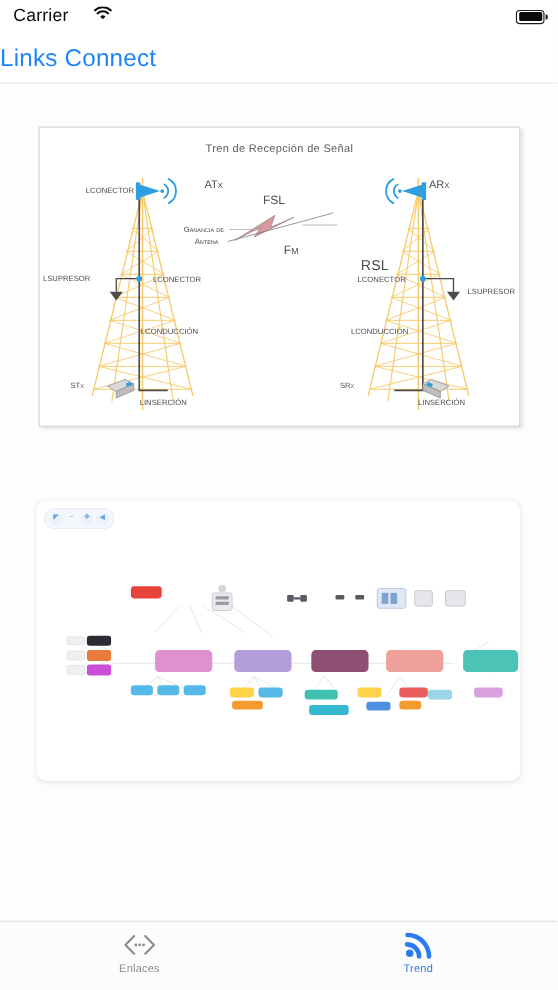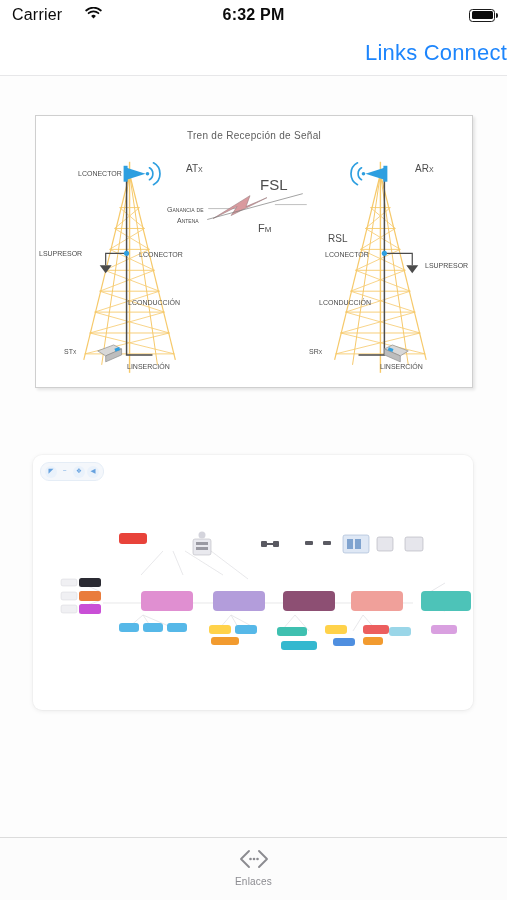--- a/index.html
+++ b/index.html
@@ -29,21 +29,21 @@
   }
   .battery i { display: block; width: 100%; height: 100%; background: #0b0b0b; border-radius: 1.5px; }
   .battery:after {
     content: ""; position: absolute; right: -3.5px; top: 3.5px;
     width: 2px; height: 5px; background: #1a1a1a; border-radius: 0 2px 2px 0;
   }
 
   
   .navbar {
     position: absolute; top: 30px; left: 0; width: 507px; height: 46px;
-    display: flex; align-items: center; justify-content: flex-end;
+    display: flex; align-items: center; justify-content: flex-start;
     background: #ffffff; border-bottom: 1px solid #e7e7e9;
   }
   .nav-title { font-size: 22px; color: #1d85fc; letter-spacing: .2px; }
 
   
   .content {
     position: absolute; top: 77px; left: 0; width: 507px; height: 760px;
     background: #fdfdfd;
   }
 
@@ -103,21 +103,20 @@
     <div class="sb-left">
       <span class="sb-carrier">Carrier</span>
       <span>
         <svg width="17" height="13" viewBox="0 0 17 13">
           <path d="M8.5 11.6 L6.1 8.9 a3.6 3.6 0 0 1 4.8 0 Z" fill="#0b0b0b"></path>
           <path d="M3.6 6.2 a7.2 7.2 0 0 1 9.8 0" stroke="#0b0b0b" stroke-width="1.8" fill="none" stroke-linecap="round"></path>
           <path d="M1.2 3.5 a10.8 10.8 0 0 1 14.6 0" stroke="#0b0b0b" stroke-width="1.8" fill="none" stroke-linecap="round"></path>
         </svg>
       </span>
     </div>
-    <div class="sb-center">6:32 PM</div>
     <div class="sb-right">
       <span class="battery">
           <i></i>
         </span>
     </div>
   </div>
 
   <div class="navbar">
     <span class="nav-title">Links Connect</span>
   </div>
@@ -247,25 +246,25 @@
       <span class="lbl md" style="left:150px; top:47px;">ATx</span>
       <span class="lbl sm" style="left:42px;  top:54px;">LCONECTOR</span>
       <span class="lbl sm" style="left:131px; top:90px;">Ganancia de</span>
       <span class="lbl sm" style="left:141px; top:101px;">Antena</span>
       <span class="lbl sm" style="left:3px;   top:134px;">LSUPRESOR</span>
       <span class="lbl sm" style="left:103px; top:135px;">LCONECTOR</span>
       <span class="lbl sm" style="left:92px;  top:183px;">LCONDUCCIÓN</span>
       <span class="lbl sm" style="left:28px;  top:232px;">STx</span>
       <span class="lbl sm" style="left:91px;  top:247px;">LINSERCIÓN</span>
 
-      <span class="lbl" style="left:203px; top:60px; font-size:15px;margin-left:21px;">FSL</span>
+      <span class="lbl" style="left:203px; top:60px; font-size:11px;">FSL</span>
       <span class="lbl" style="left:222px; top:106px; font-size:11px;">Fm</span>
 
-      <span class="lbl md" style="left:379px; top:47px;">ARx</span>
-      <span class="lbl" style="left:292px; top:117px; font-size:10px;">RSL</span>
+      <span class="lbl md" style="left:354px; top:47px;">ARx</span>
+      <span class="lbl" style="left:292px; top:117px; font-size:13px;">RSL</span>
       <span class="lbl sm" style="left:289px; top:135px;">LCONECTOR</span>
       <span class="lbl sm" style="left:389px; top:146px;">LSUPRESOR</span>
       <span class="lbl sm" style="left:283px; top:183px;">LCONDUCCIÓN</span>
       <span class="lbl sm" style="left:273px; top:232px;">SRx</span>
       <span class="lbl sm" style="left:344px; top:247px;">LINSERCIÓN</span>
     </div>
 
     <div class="card2">
 
       <div class="mini-toolbar">
@@ -380,16 +379,26 @@
           <path d="M21 3 L29 11 L21 19" stroke="#8b8b90" stroke-width="1.9" fill="none" stroke-linecap="round" stroke-linejoin="round"></path>
           <circle cx="12.5" cy="11" r="1.3" fill="#8b8b90"></circle>
           <circle cx="16" cy="11" r="1.3" fill="#8b8b90"></circle>
           <circle cx="19.5" cy="11" r="1.3" fill="#8b8b90"></circle>
         </svg>
       </span>
       <span class="tab-label">Enlaces</span>
     </div>
 
 
+    <div class="tab active">
+      <span class="tab-icon">
+        <svg width="28" height="28" viewBox="0 0 28 28">
+          <circle cx="6.5" cy="21.5" r="3.4" fill="#2b7bf3"></circle>
+          <path d="M4 13.5 a11 11 0 0 1 11 11" stroke="#2b7bf3" stroke-width="4.2" fill="none" stroke-linecap="round"></path>
+          <path d="M4.5 5 a19.5 19.5 0 0 1 19.5 19.5" stroke="#2b7bf3" stroke-width="4.2" fill="none" stroke-linecap="round"></path>
+        </svg>
+      </span>
+      <span class="tab-label">Trend</span>
+    </div>
 
   </div>
 
 </div>
 
 </body></html>

